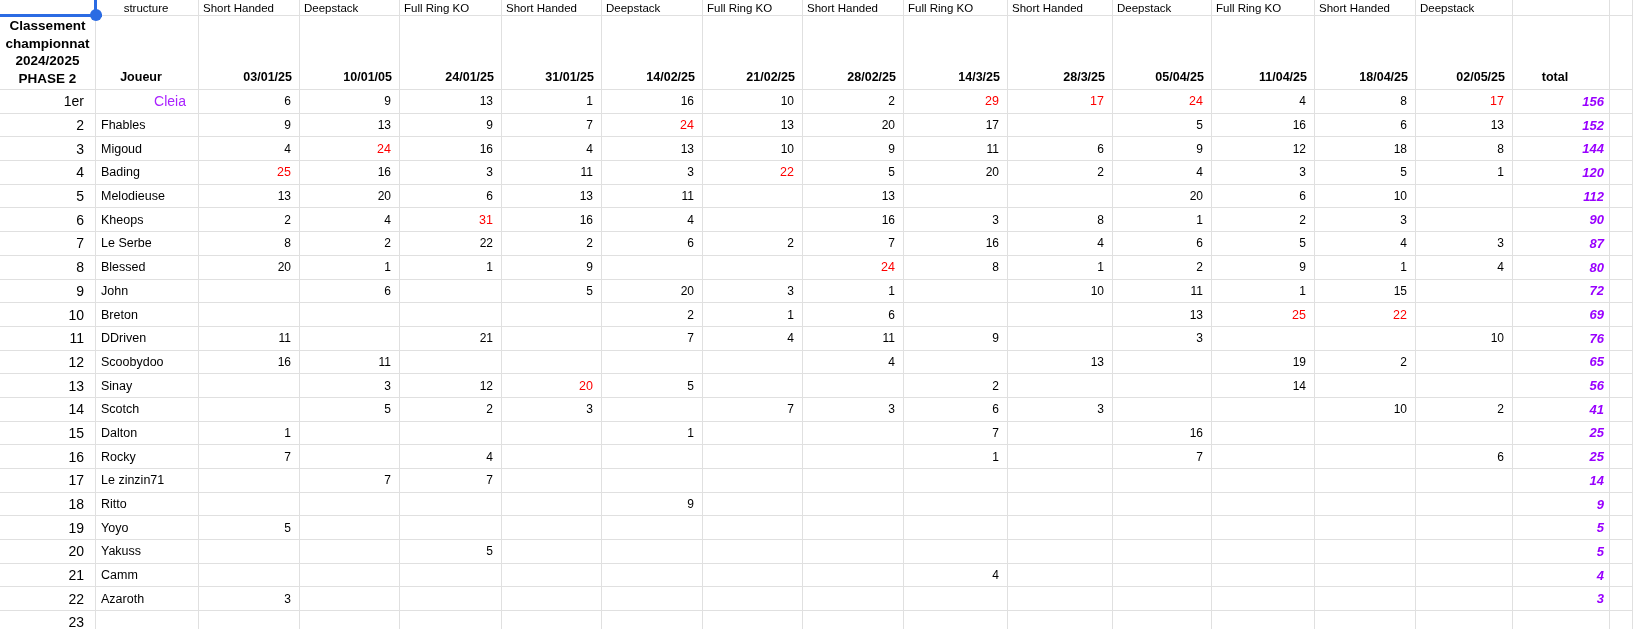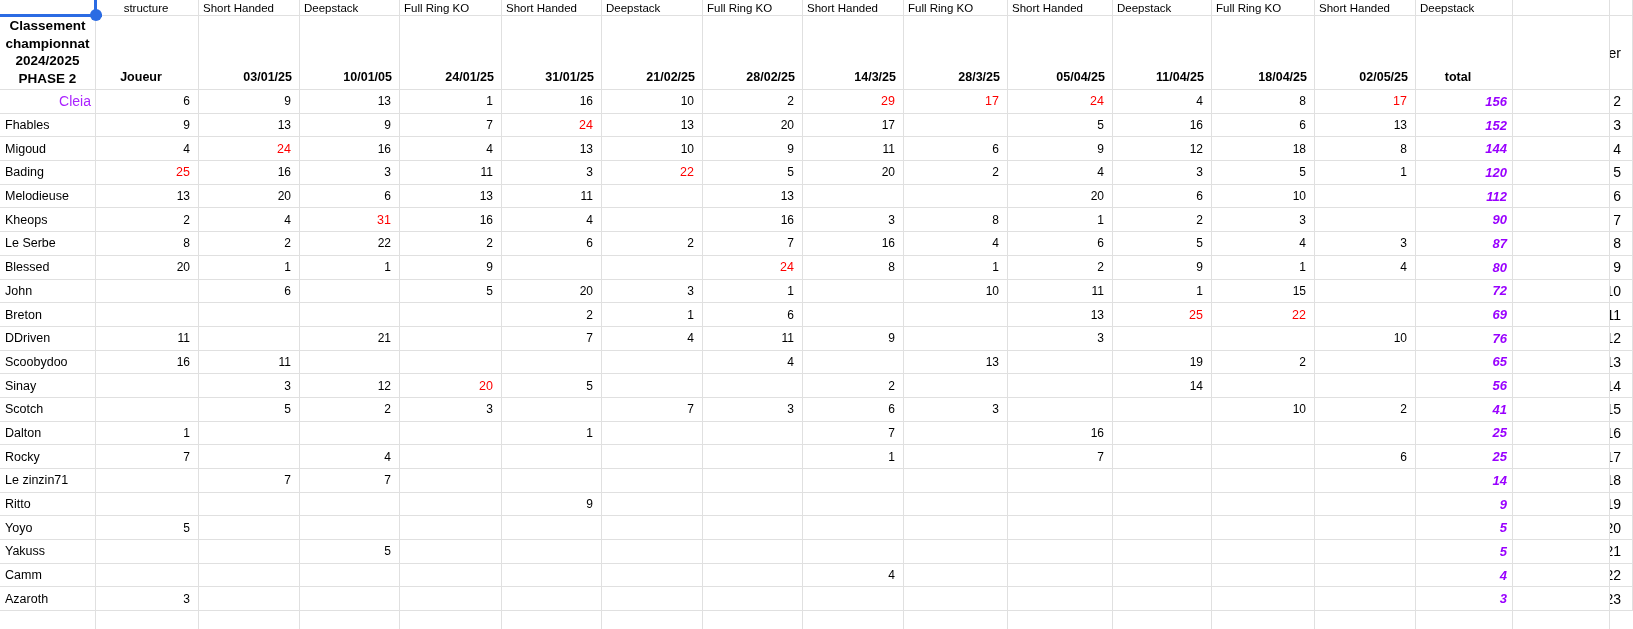--- a/index.html
+++ b/index.html
@@ -24,21 +24,21 @@
     align-items:flex-end;justify-content:center;text-align:center;
     font-weight:bold;font-size:13.5px;line-height:17.5px;padding:0 1px 2px 1px;
     white-space:normal;
   }
   .struct-cell{font-size:11.5px;align-items:flex-end;padding:0 2px 1px 4px;}
   .struct-cell.center{justify-content:center;padding-left:0;}
   .date-cell{font-weight:bold;font-size:12.5px;align-items:flex-end;justify-content:flex-end;padding:0 7px 5px 0;}
   .date-cell.center{justify-content:center;padding-right:12px;}
   .rank-cell{justify-content:flex-end;padding-right:11px;font-size:14px;}
   .name-cell{padding-left:5px;font-size:12.5px;}
-  .name-cell.highlight{color:#aa22ff;justify-content:flex-end;padding-left:0;padding-right:4px;font-size:14px;}
+  .name-cell.highlight{color:#aa22ff;justify-content:flex-end;padding-left:0;padding-right:12px;font-size:14px;}
   .score-cell{justify-content:flex-end;padding-right:8px;font-size:12px;}
   .score-cell.red{color:#fe0000;font-weight:normal;font-size:12.5px;}
   .total-cell{justify-content:flex-end;padding-right:5px;font-weight:bold;font-size:13px;color:#9900ff;font-style:italic;}
   .freeze-h{position:absolute;left:0;top:14px;width:102px;height:3px;background:#2b6be3;}
   .freeze-v{position:absolute;left:94px;top:0;width:3px;height:17px;background:#2b6be3;}
   .freeze-dot{position:absolute;left:90px;top:9px;width:12px;height:12px;border-radius:50%;background:#2b6be3;}
 </style>
 </head>
 <body>
 
@@ -60,20 +60,21 @@
       <div class="cell struct-cell">Full Ring KO</div>
       <div class="cell struct-cell">Short Handed</div>
       <div class="cell struct-cell">Deepstack</div>
       <div class="cell struct-cell"></div>
       <div class="cell struct-cell"></div>
       <div class="cell date-cell center">Joueur</div>
       <div class="cell date-cell">03/01/25</div>
       <div class="cell date-cell">10/01/05</div>
       <div class="cell date-cell">24/01/25</div>
       <div class="cell date-cell">31/01/25</div>
+      <div class="cell date-cell">14/02/25</div>
       <div class="cell date-cell">21/02/25</div>
       <div class="cell date-cell">28/02/25</div>
       <div class="cell date-cell">14/3/25</div>
       <div class="cell date-cell">28/3/25</div>
       <div class="cell date-cell">05/04/25</div>
       <div class="cell date-cell">11/04/25</div>
       <div class="cell date-cell">18/04/25</div>
       <div class="cell date-cell">02/05/25</div>
       <div class="cell date-cell center">total</div>
       <div class="cell"></div>

